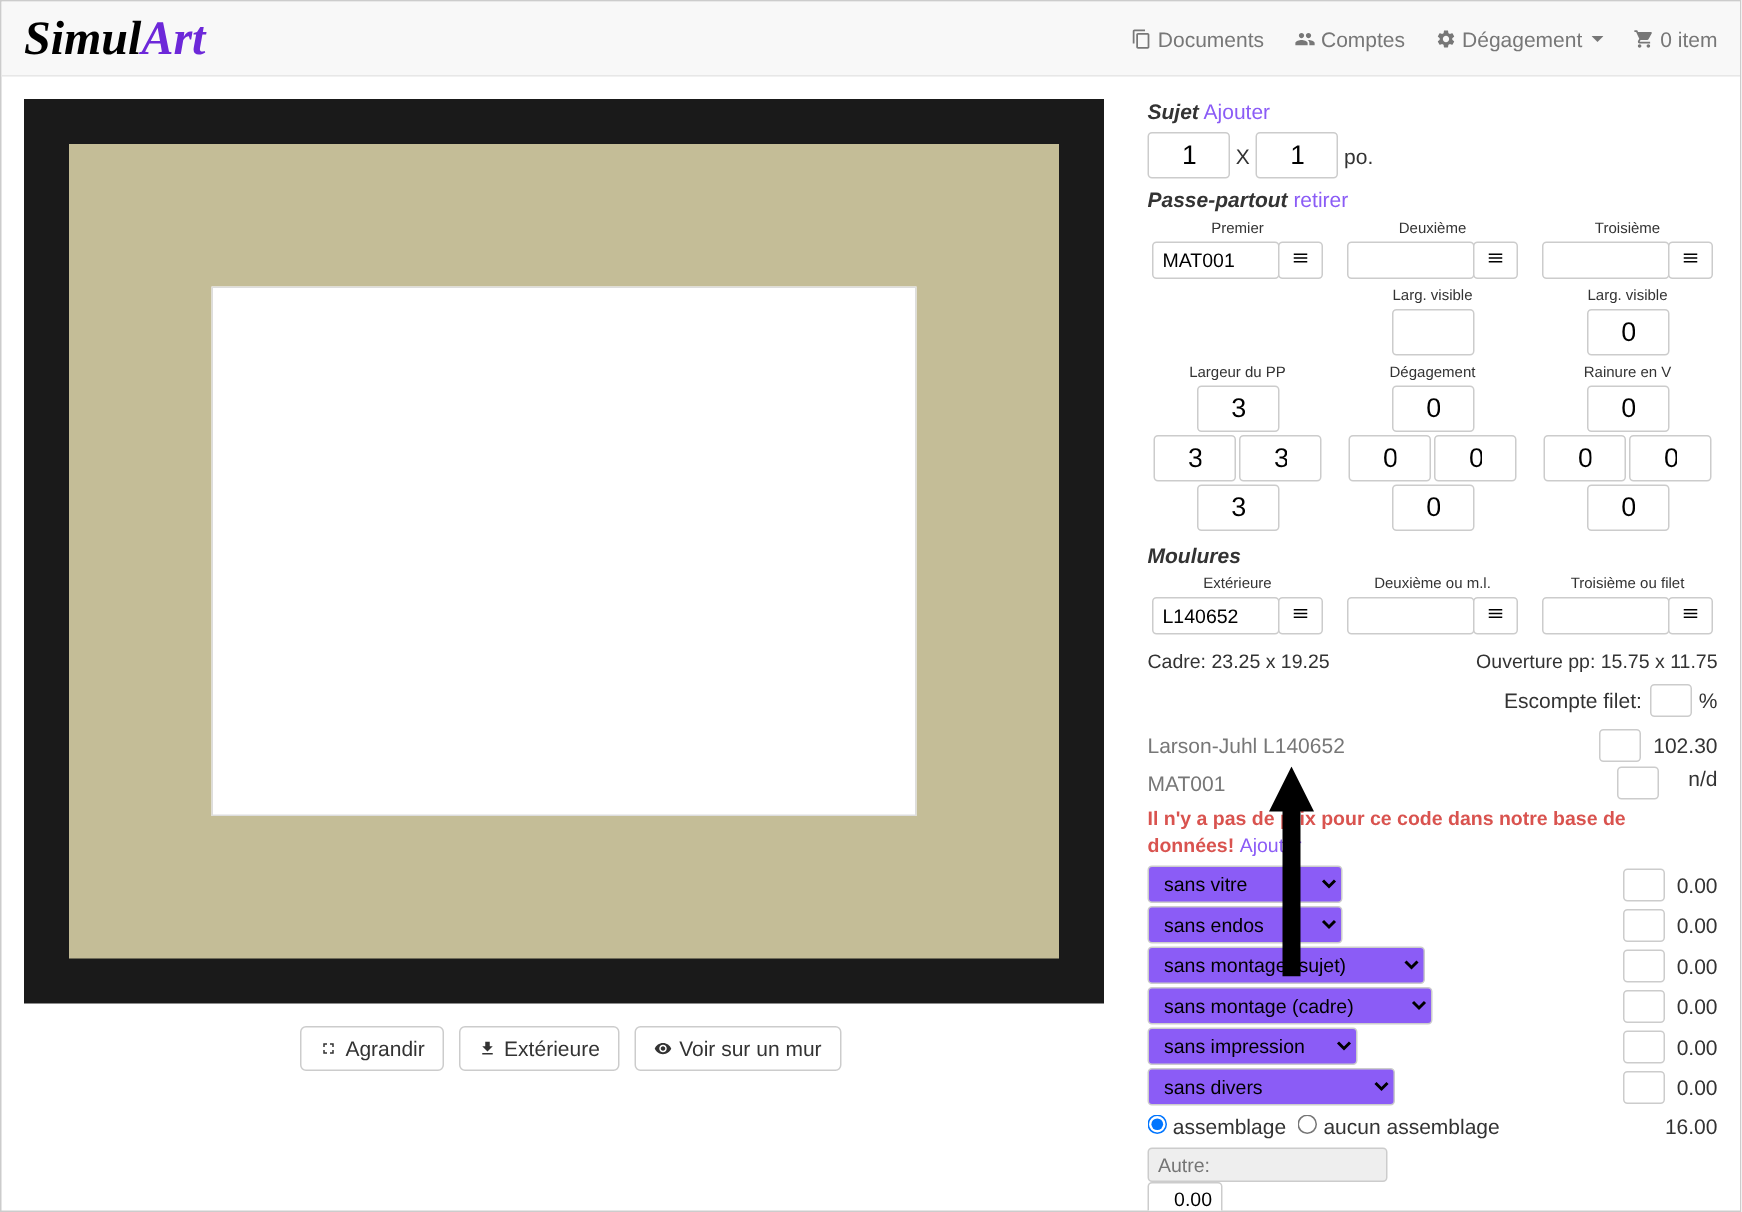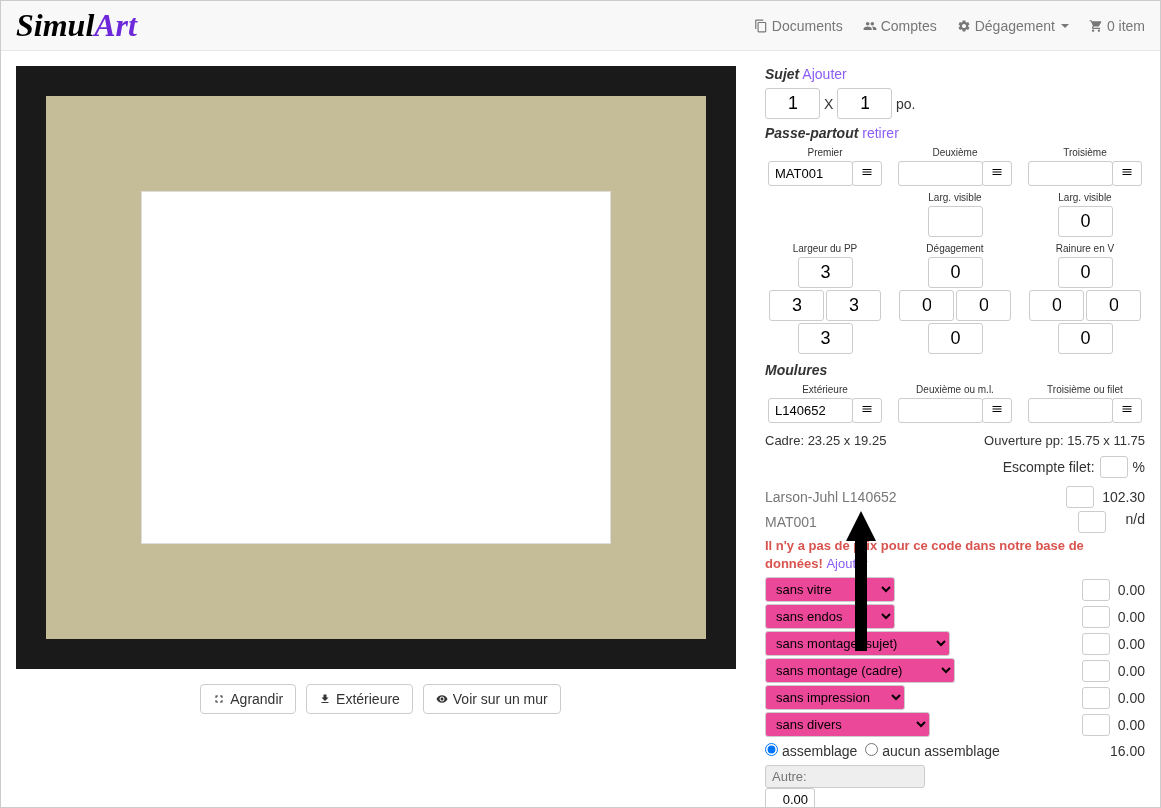--- a/index.html
+++ b/index.html
@@ -36,21 +36,21 @@
 .input-group { display: flex; justify-content: center; }
 .cross-inputs { display: flex; flex-direction: column; align-items: center; gap: 2px; }
 .cross-row { display: flex; gap: 2px; }
 .info-row { display: flex; justify-content: space-between; font-size: 13px; margin: 6px 0; }
 .discount-row { display: flex; justify-content: flex-end; align-items: center; gap: 5px; margin: 8px 0; }
 .price-line { display: flex; justify-content: space-between; align-items: center; margin: 3px 0; color: #777; }
 .price-line .amount { color: #333; }
 .qty-input { width: 28px; height: 22px; border: 1px solid #ccc; border-radius: 3px; }
 .error-msg { color: #d9534f; font-weight: bold; font-size: 13px; line-height: 1.4; margin: 4px 0; }
 .select-row { display: flex; justify-content: space-between; align-items: center; margin: 2px 0; }
-.select-row select { padding: 3px 6px; border: 1px solid #ccc; border-radius: 3px; font-size: 13px; background: #ec4899; }
+.select-row select { padding: 3px 6px; border: 1px solid #ccc; border-radius: 3px; font-size: 13px; background: #8b5cf6; }
 .radio-row { display: flex; align-items: center; gap: 8px; margin: 6px 0; }
 .other-row { display: flex; justify-content: space-between; margin: 2px 0; flex-direction: column; }
 .other-input { flex: 1; max-width: 160px; padding: 3px 6px; border: 1px solid #ccc; border-radius: 3px; font-size: 13px; background: #eee; color: #999; }
 .amt-input { width: 50px; padding: 3px 6px; border: 1px solid #ccc; border-radius: 3px; font-size: 13px; text-align: right; }
 .total-row { display: flex; justify-content: space-between; font-weight: normal; text-decoration: underline; margin: 6px 0 2px; }
 
 .arrow-overlay { position: absolute; left: 840px; top: 510px; pointer-events: none; }
 .arrow-overlay svg { width: 40px; height: 140px; }
 </style>
 </head>

